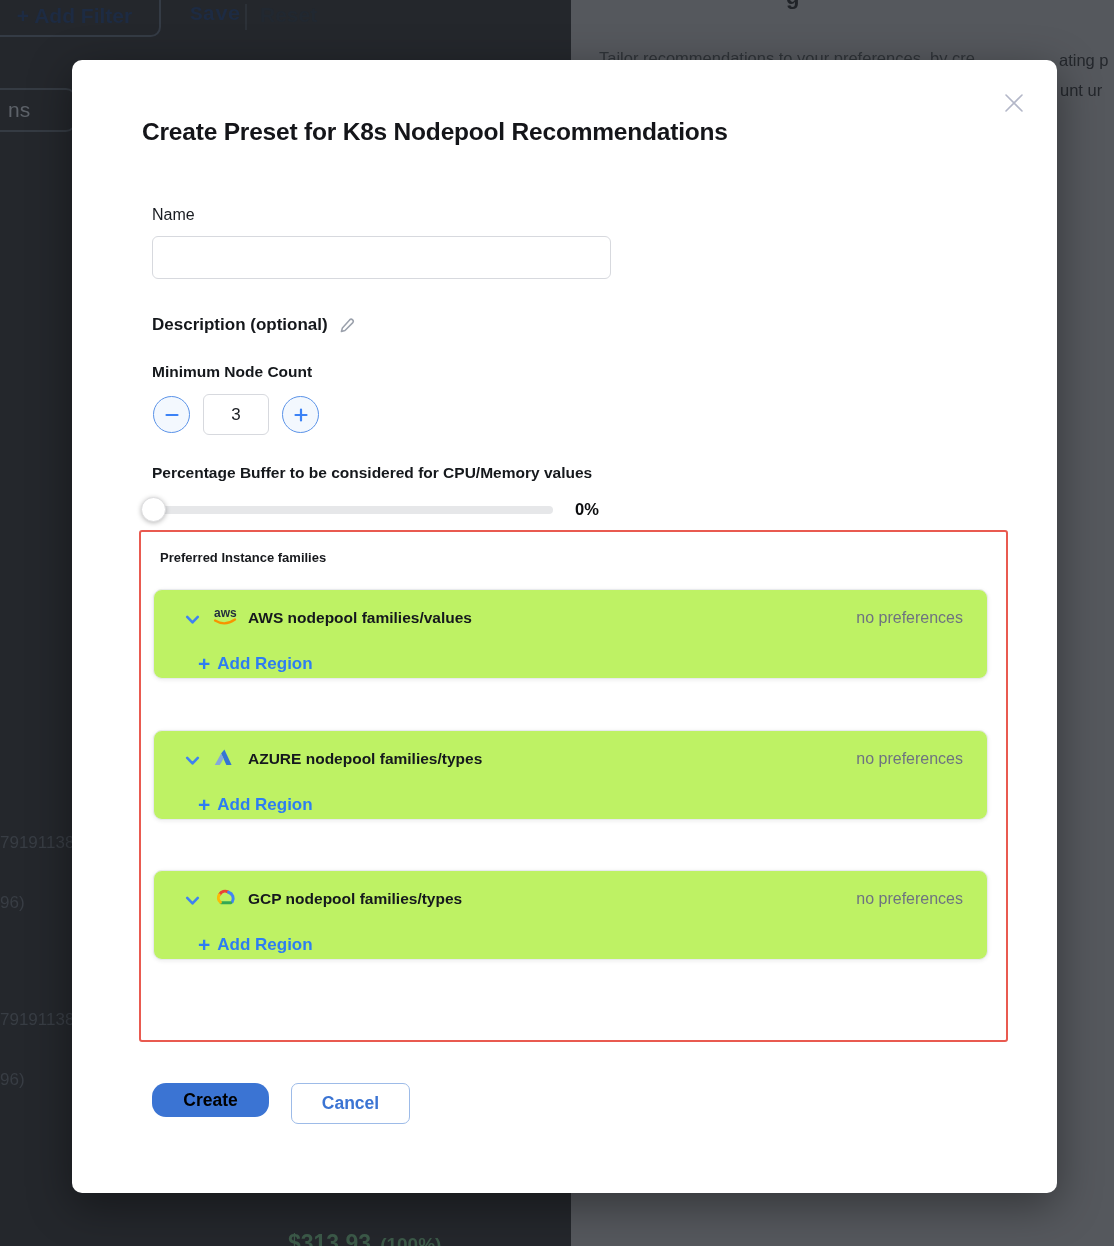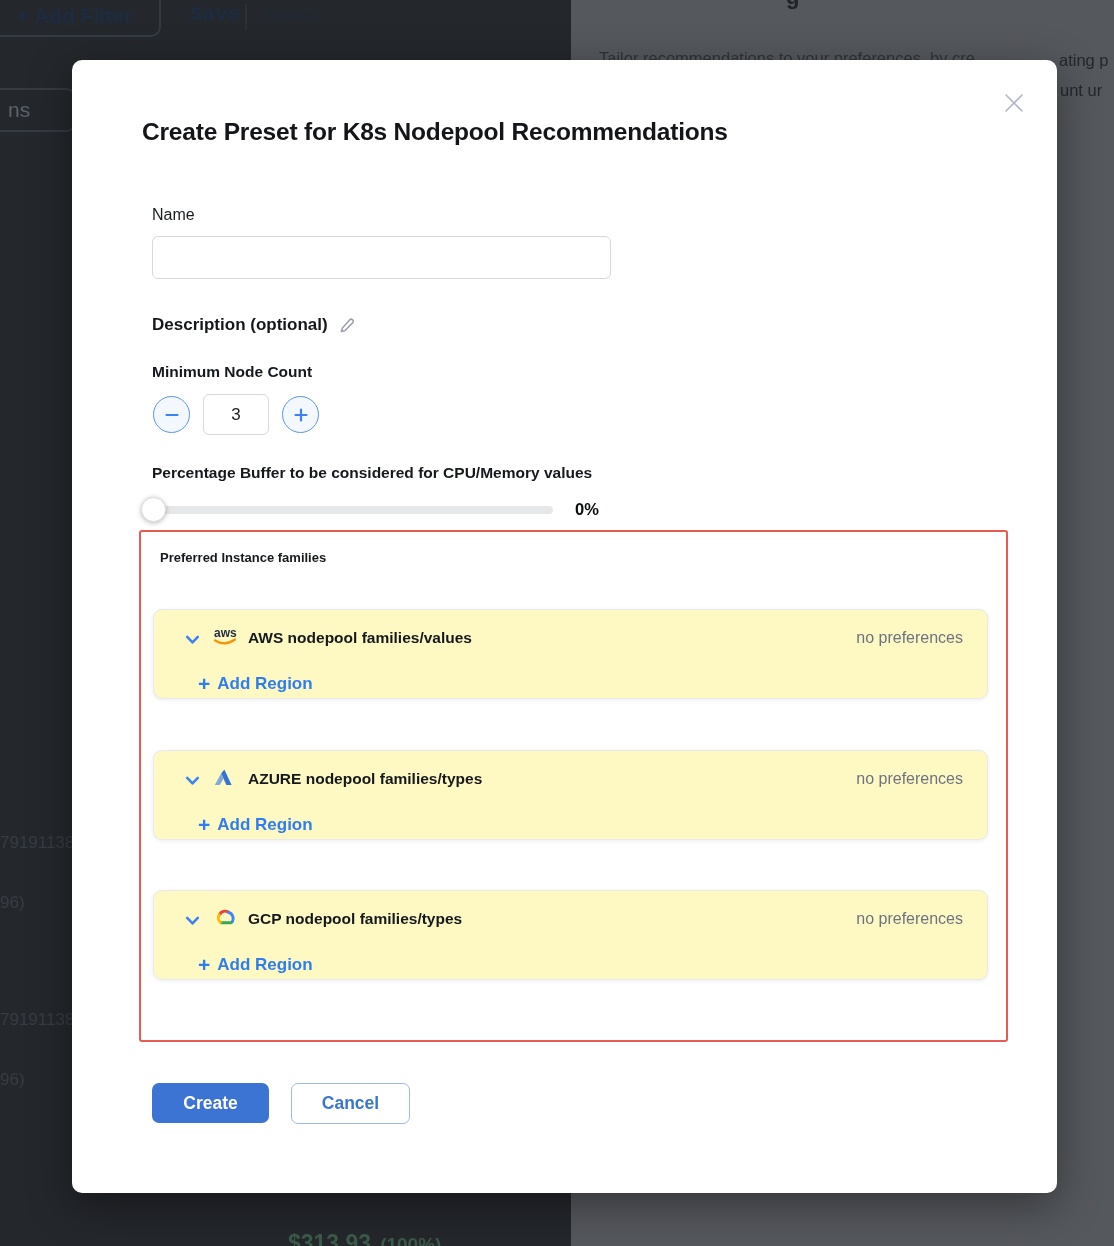--- a/index.html
+++ b/index.html
@@ -55,33 +55,33 @@
   .slider-track { position:absolute; left:81px; top:446px; width:400px; height:8px;
     background:#e6e7e9; border-radius:4px; }
   .slider-thumb { position:absolute; left:69px; top:437px; width:25px; height:25px; border-radius:50%;
     background:#ffffff; border:1px solid #dddddf; box-shadow:0 1px 5px rgba(0,0,0,.28); cursor:pointer; }
   .slider-value { position:absolute; left:503px; top:440px; font-size:16.5px; font-weight:700; color:#0c0d0f; }
 
   .red-box { position:absolute; left:67px; top:470px; width:869px; height:512px;
     border:2.5px solid #e95a50; border-radius:3px; }
   .pref-label { position:absolute; left:80px; top:490px; font-size:13px; font-weight:700; color:#17191d;margin-left:8px; }
 
-  .provider-card { position:absolute; left:81px; width:835px; height:90px; background:#fef9c3;
-    border:1px solid #e8eaed; border-radius:9px; box-shadow:0 1px 4px rgba(20,24,31,.08);margin-top:20px; }
+  .provider-card { position:absolute; left:81px; width:835px; height:90px; background:#bef264;
+    border:1px solid #e8eaed; border-radius:9px; box-shadow:0 1px 4px rgba(20,24,31,.08); }
   .chev { position:absolute; left:30px; top:21px; cursor:pointer; }
   .prov-icon { position:absolute; left:57px; top:15px; }
   .prov-label { position:absolute; left:94px; top:19px; font-size:15.5px; font-weight:700; color:#15181d; }
   .prov-status { position:absolute; right:24px; top:19px; font-size:16px; color:#6e7380; }
   .add-region { position:absolute; left:44px; top:61px; display:flex; align-items:center; gap:7px;
     color:#2e7df2; cursor:pointer; }
   .add-region .plus { font-size:21px; font-weight:700; line-height:25px; }
   .add-region .lbl { font-size:17px; font-weight:700; line-height:25px; }
 
-  .create-btn { position:absolute; left:80px; top:1023px; width:117px; height:40px;
-    background:#3b74d3; border:none; border-radius:7px; color:#ffffff; font-size:17.5px;
+  .create-btn { position:absolute; left:80px; top:1023px; width:117px; height:34px;
+    background:#3b74d3; border:none; border-radius:14px; color:#000000; font-size:17.5px;
     font-weight:700; cursor:pointer; font-family:"Liberation Sans", sans-serif; }
   .cancel-btn { position:absolute; left:219px; top:1023px; width:119px; height:41px;
     background:#ffffff; border:1.5px solid #9dbbe8; border-radius:7px; color:#3b74d3;
     font-size:17.5px; font-weight:700; cursor:pointer; font-family:"Liberation Sans", sans-serif; }
 </style>
 </head>
 <body>
 
 <div class="screen">
 

